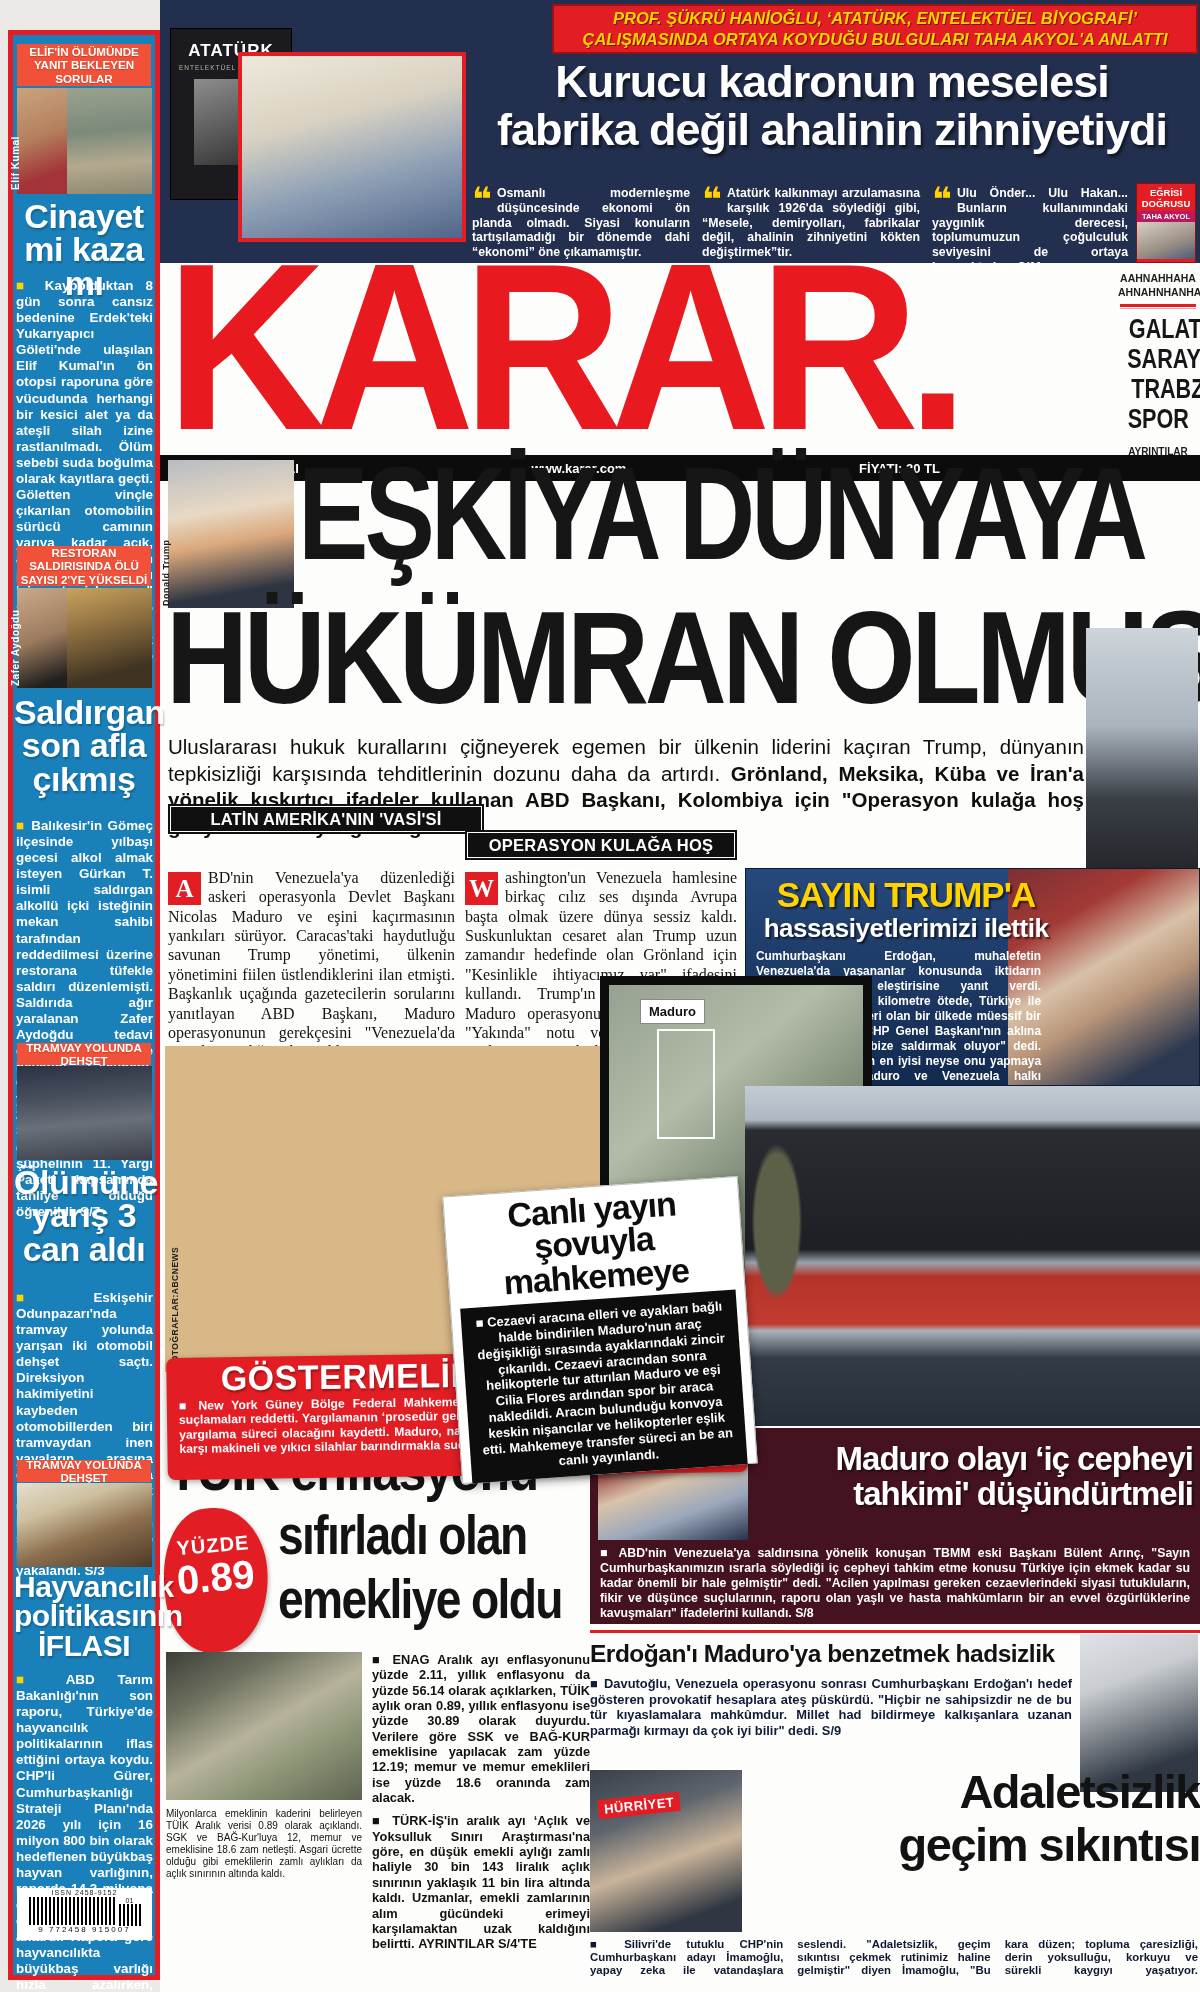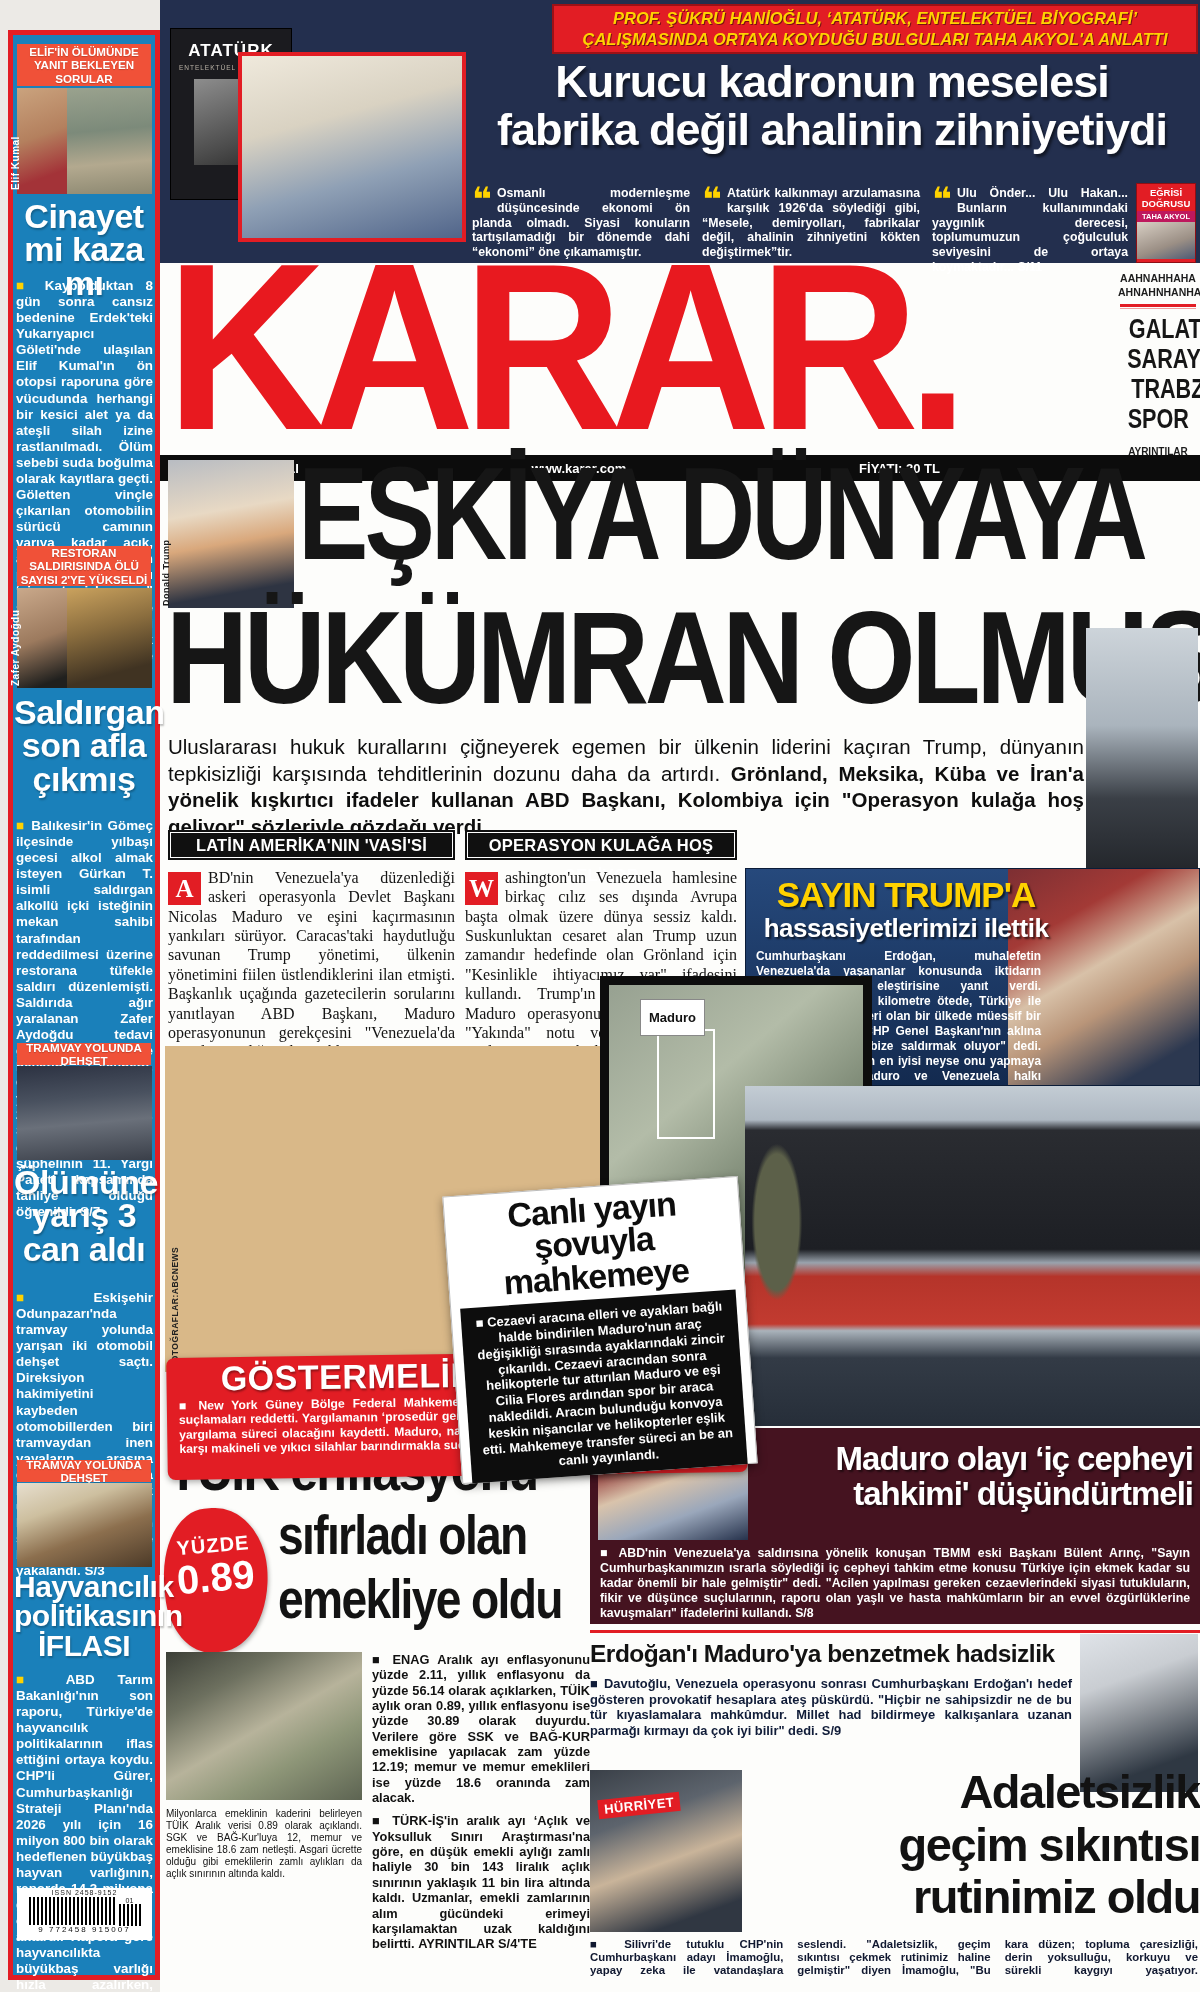--- a/index.html
+++ b/index.html
@@ -88,21 +88,21 @@
 <div class="abs" style="left:166px;top:592px;width:1034px;height:140px;overflow:hidden">
   <span class="cond" style="font-size:132px;font-weight:900;color:#161616;letter-spacing:-5px;line-height:1;transform:scaleX(.86)">HÜKÜMRAN OLMUŞ</span>
 </div>
 
 <div class="ph" style="left:1086px;top:628px;width:112px;height:244px;background:linear-gradient(180deg,#cdd4da 0%,#aab4bd 40%,#3a3f46 70%,#23262b 100%)"></div>
 
 <div class="abs" style="left:168px;top:734px;width:916px;font-size:20.5px;line-height:1.3;color:#0e0e0e;text-align:justify">
   <span style="font-weight:500">Uluslararası hukuk kurallarını çiğneyerek egemen bir ülkenin liderini kaçıran Trump, dünyanın tepkisizliği karşısında tehditlerinin dozunu daha da artırdı. </span><span style="font-weight:800">Grönland, Meksika, Küba ve İran'a yönelik kışkırtıcı ifadeler kullanan ABD Başkanı, Kolombiya için "Operasyon kulağa hoş geliyor" sözleriyle gözdağı verdi.</span>
 </div>
 
-<div class="kbar" style="left:168px;top:830px;width:287px;height:30px">LATİN AMERİKA'NIN 'VASİ'Sİ</div>
+<div class="kbar" style="left:168px;top:804px;width:316px;height:30px">LATİN AMERİKA'NIN 'VASİ'Sİ</div>
 <div class="kbar" style="left:465px;top:830px;width:272px;height:30px">OPERASYON KULAĞA HOŞ GELİYOR</div>
 
 <div class="serifbody" style="left:168px;top:868px;width:287px;height:192px">
   <span class="dcap">A</span><span>BD'nin Venezuela'ya düzenlediği askeri operasyonla Devlet Başkanı Nicolas Maduro ve eşini kaçırmasının yankıları sürüyor. Caracas'taki haydutluğu savunan Trump yönetimi, ülkenin yönetimini fiilen üstlendiklerini ilan etmişti. Başkanlık uçağında gazetecilerin sorularını yanıtlayan ABD Başkanı, Maduro operasyonunun gerekçesini "Venezuela'da petrol ve diğer kaynaklara tam erişime ihtiyacımız var" sözleriyle itiraf etti. Washington'ın Latin Amerika'nın 'vasi'si olduğunu ilan etti.</span>
 </div>
 <div class="serifbody" style="left:465px;top:868px;width:272px;height:192px">
   <span class="dcap">W</span><span>ashington'un Venezuela hamlesine birkaç cılız ses dışında Avrupa başta olmak üzere dünya sessiz kaldı. Suskunluktan cesaret alan Trump uzun zamandır hedefinde olan Grönland için "Kesinlikle ihtiyacımız var" ifadesini kullandı. Trump'ın danışmanı Miller, Maduro operasyonu sonrası Grönland'ı "Yakında" notu ve ABD bayrağıyla paylaşmıştı. Meksika, Küba ve İran'a yönelik tehditlerde de bulunan Trump, Kolombiya'ya olası saldırı ihtimali için "Kolombiya operasyonu kulağa hoş geliyor" dedi. S/6</span>
 </div>
 
 <div class="abs" style="left:745px;top:868px;width:455px;height:218px;background:linear-gradient(180deg,#26497c,#132a4f);border:1px solid #0b1c38;overflow:hidden">
@@ -116,21 +116,21 @@
   radial-gradient(70px 170px at 14% 62%,#23232a 0 42%,transparent 47%),
   radial-gradient(60px 150px at 38% 55%,#2b2b33 0 40%,transparent 46%),
   radial-gradient(55px 140px at 55% 58%,#3a3026 0 38%,transparent 45%),
   linear-gradient(155deg,#ecd8ab 0%,#e3c globally 30%,#dcb885 45%,#c49f6b 70%,#8a6a46 100%);background-color:#d9b888"></div>
 <div class="vlabel vdark" style="left:170px;top:1368px;font-size:8.5px;color:#222">FOTOĞRAFLAR:ABCNEWS</div>
 
 <div class="ph" style="left:600px;top:976px;width:272px;height:318px;border:9px solid #0d0d0d;background:linear-gradient(140deg,#97a191 0%,#b3bca8 35%,#76836f 65%,#4f5b49 100%)">
   <div style="position:absolute;left:48px;top:44px;width:58px;height:110px;border:2px solid #fff"></div>
   <div style="position:absolute;left:168px;top:152px;width:56px;height:108px;border:2px solid #fff"></div>
 </div>
-<div class="abs" style="left:640px;top:999px;background:#fff;color:#111;font-weight:700;font-size:13px;padding:10px 8px;border:1px solid #888">Maduro</div>
+<div class="abs" style="left:640px;top:999px;background:#fff;color:#111;font-weight:700;font-size:13px;padding:4px 8px;border:1px solid #888">Maduro</div>
 <div class="abs" style="left:762px;top:1106px;background:#fff;color:#111;font-weight:700;font-size:13px;padding:0 8px;border:1px solid #888">Cilia Flores</div>
 
 <div class="ph" style="left:745px;top:1086px;width:455px;height:340px;background:
   radial-gradient(55px 170px at 7% 40%,#5c6049 0 40%,transparent 46%),
   linear-gradient(180deg,#c3ccd4 0%,#aeb8c2 10%,#2a2c31 13%,#1d1f24 48%,#9aa3ad 52%,#b5342a 56%,#c23b30 70%,#aab3bb 72%,#333b46 80%,#262e39 100%)"></div>
 
 <div class="abs" style="left:452px;top:1186px;width:296px;height:288px;transform:rotate(-4deg);background:#fff;border:1px solid #bbb;box-shadow:0 3px 10px rgba(0,0,0,.4);padding:6px 9px;z-index:3">
   <div style="text-align:center;font-weight:900;font-size:34px;line-height:.98;color:#0d0d0d;letter-spacing:-1px">Canlı yayın</div>
   <div style="text-align:center;font-weight:900;font-size:34px;line-height:.98;color:#0d0d0d;letter-spacing:-1px">şovuyla</div>
   <div style="text-align:center;font-weight:900;font-size:34px;line-height:.98;color:#0d0d0d;letter-spacing:-1px">mahkemeye</div>
@@ -187,21 +187,20 @@
   <span>■</span> <span>Davutoğlu, Venezuela operasyonu sonrası Cumhurbaşkanı Erdoğan'ı hedef gösteren provokatif hesaplara ateş püskürdü. "Hiçbir ne sahipsizdir ne de bu tür kıyaslamalara mahkûmdur. Millet had bildirmeye kalkışanlara uzanan parmağı kırmayı da çok iyi bilir" dedi. S/9</span>
 </div>
 <div class="ph" style="left:1080px;top:1634px;width:118px;height:158px;background:linear-gradient(160deg,#dfe3e8 0%,#c9cdd2 30%,#8d9298 50%,#2f3843 80%)"></div>
 
 <div class="ph" style="left:590px;top:1770px;width:152px;height:162px;background:linear-gradient(160deg,#3a4048 0%,#5d646d 30%,#c9b49a 55%,#303742 85%)">
   <div style="position:absolute;left:8px;top:26px;background:#e21d24;color:#fff;font-weight:900;font-size:13px;padding:2px 6px;transform:rotate(-6deg);letter-spacing:.5px">HÜRRİYET</div>
 </div>
 <div class="abs" style="left:752px;top:1766px;width:448px;text-align:right;color:#121212;font-weight:900;font-size:47px;line-height:1.12;letter-spacing:-1.5px">
   <div>Adaletsizlik</div>
   <div>geçim sıkıntısı</div>
-  <div>rutinimiz oldu</div>
 </div>
 <div class="abs" style="left:590px;top:1938px;width:608px;height:52px;column-count:3;column-gap:14px;color:#101830;font-weight:700;font-size:11.4px;line-height:1.15;text-align:justify">
   <span>■</span> <span>Silivri'de tutuklu CHP'nin Cumhurbaşkanı adayı İmamoğlu, yapay zeka ile vatandaşlara seslendi. "Adaletsizlik, geçim sıkıntısı çekmek rutinimiz haline gelmiştir" diyen İmamoğlu, "Bu kara düzen; topluma çaresizliği, derin yoksulluğu, korkuyu ve sürekli kaygıyı yaşatıyor. Yaşadıklarımızın asla normal olmadığını unutmayın. Asla başınızı öne eğmeyin, umudunuzu kaybetmeyin" diye konuştu. S/8</span>
 </div>
 
 <div class="abs" style="left:8px;top:30px;width:152px;height:1950px;background:#1a80ba;border:5px solid #e21d24"></div>
 
 <div class="skick" style="left:17px;top:44px;width:134px;height:42px">ELİF'İN ÖLÜMÜNDE YANIT BEKLEYEN SORULAR</div>
 <div class="ph" style="left:17px;top:88px;width:50px;height:106px;background:linear-gradient(160deg,#caa37e 0%,#b4805e 45%,#a33338 80%)"></div>
 <div class="ph" style="left:67px;top:88px;width:85px;height:106px;background:linear-gradient(175deg,#9aa28e 0%,#7c8a7a 40%,#b3a98f 70%,#8c8871 100%)"></div>

